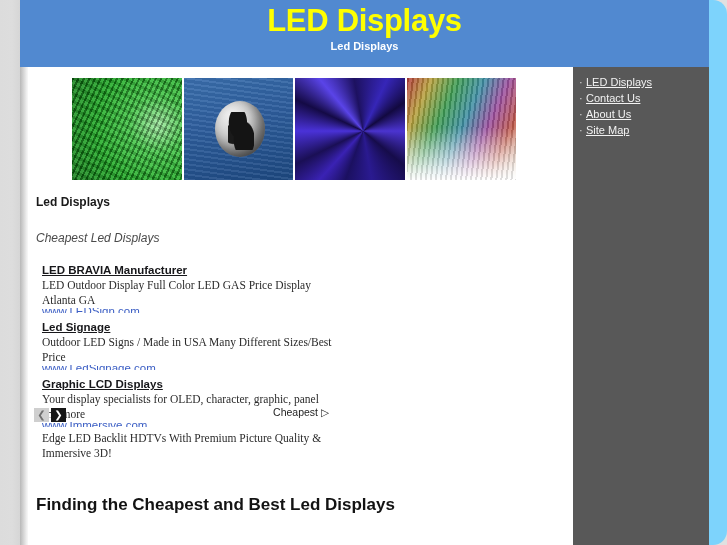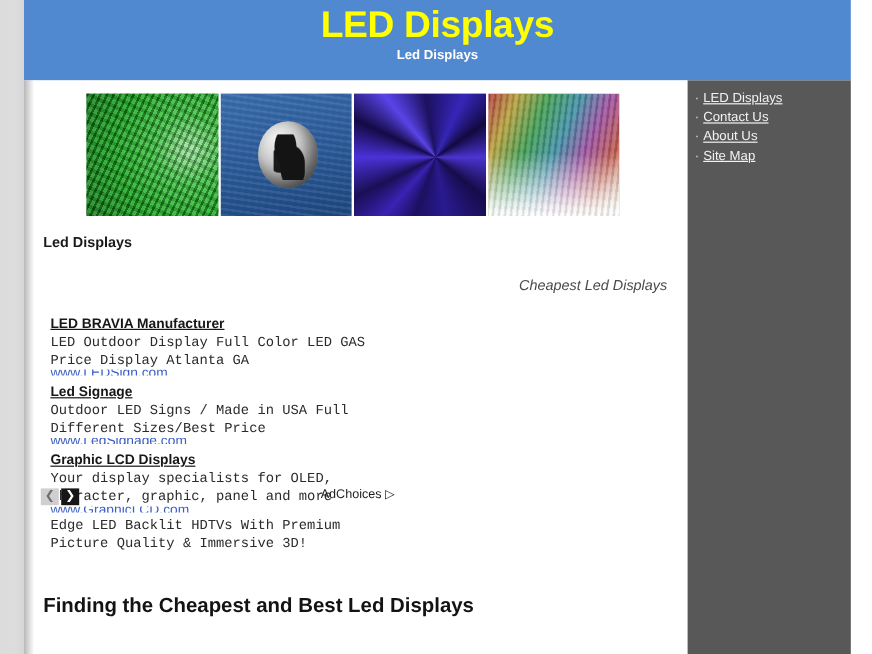--- a/index.html
+++ b/index.html
@@ -14,21 +14,22 @@
     font-family: "Liberation Sans", sans-serif;
     position: relative;
   }
 
   
   #page {
     position: absolute;
     left: 0; top: 0;
     width: 727px;
     height: 545px;
-    background: #ffffff;
+    background: #7dd3fc;
+    border-radius: 14px;
   }
 
   
   #left-gutter {
     position: absolute;
     left: 0; top: 0;
     width: 20px;
     height: 545px;
     background: linear-gradient(to right, #dcdcdc 0%, #dddddd 60%, #d6d6d6 100%);
   }
@@ -209,21 +210,20 @@
     color: #1a1a1a;
     margin: 0 0 22px 0;
     font-family: "Liberation Sans", sans-serif;
   }
   #ad-headline {
     font-size: 12px;
     font-style: italic;
     color: #4a4a4a;
     margin: 0 0 15px 0;
     font-family: "Liberation Sans", sans-serif;
-    text-align: right;
   }
 
   
   #ad-block {
     position: relative;
     width: 300px;
     height: 200px;
     overflow: hidden;
   }
   .ad-item {
@@ -237,21 +237,21 @@
     color: #17171a;
     text-decoration: underline;
     line-height: 16px;
     cursor: pointer;
     font-family: "Liberation Sans", sans-serif;
   }
   .ad-desc {
     font-size: 11.5px;
     color: #2b2b2b;
     line-height: 15px;
-    font-family: Liberation Mono, monospace;
+    font-family: Liberation Serif, serif;
   }
   .ad-url {
     font-size: 11.5px;
     color: #3b5ec4;
     line-height: 6px;
     height: 5px;
     overflow: hidden;
     display: block;
     font-family: "Liberation Sans", sans-serif;
   }
@@ -335,41 +335,41 @@
       <div id="ad-block">
 
         <div class="ad-item">
           <a class="ad-title">LED BRAVIA Manufacturer</a>
           <div class="ad-desc">LED Outdoor Display Full Color LED GAS Price Display Atlanta GA</div>
           <span class="ad-url">www.LEDSign.com</span>
         </div>
 
         <div class="ad-item">
           <a class="ad-title">Led Signage</a>
-          <div class="ad-desc">Outdoor LED Signs / Made in USA Full Different Sizes/Best Price</div>
+          <div class="ad-desc">Outdoor LED Signs / Made in USA Many Different Sizes/Best Price</div>
           <span class="ad-url">www.LedSignage.com</span>
         </div>
 
         <div class="ad-item">
           <a class="ad-title">Graphic LCD Displays</a>
           <div class="ad-desc">Your display specialists for OLED, character, graphic, panel and more</div>
-          <span class="ad-url">www.GraphicLCD.com</span>
+          <span class="ad-url">www.Immersive.com</span>
         </div>
 
         <div class="ad-item">
           <div class="ad-desc">Edge LED Backlit HDTVs With Premium Picture Quality &amp; Immersive 3D!</div>
           
         </div>
 
       </div>
     </div>
 
     <div id="ad-footer">
       <span class="arrow-btn" id="ad-prev-button">❮</span><span class="arrow-btn" id="ad-next-button">❯</span>
-      <span id="adchoices"><span>AdChoices</span> <span>▷</span></span>
+      <span id="adchoices"><span>Cheapest</span> <span>▷</span></span>
     </div>
 
     <div id="bottom-heading">Finding the Cheapest and Best Led Displays</div>
 
   </div>
 
   <div id="sidebar">
     <div id="nav-list">
       <div class="nav-item"><span class="nav-bullet">·</span><a class="nav-link">LED Displays</a></div>
       <div class="nav-item"><span class="nav-bullet">·</span><a class="nav-link">Contact Us</a></div>

